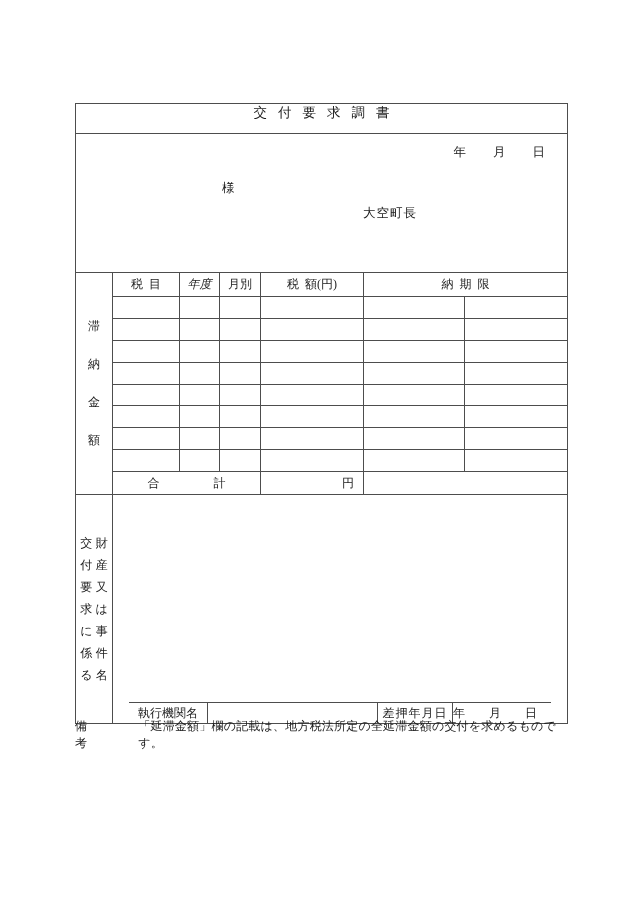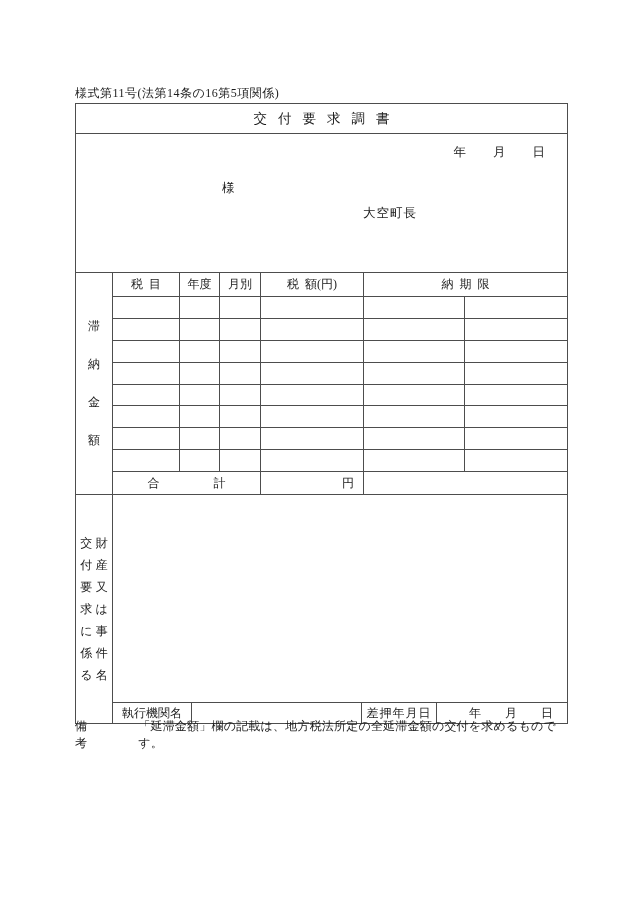--- a/index.html
+++ b/index.html
@@ -33,21 +33,21 @@
     flex-direction: column;
   }
   .bb { border-bottom: 1px solid #4d4d4d; }
   .bl { border-left: 1px solid #4d4d4d; }
   .bt { border-top: 1px solid #4d4d4d; }
 
   
   .title-row {
     height: 30px;
     display: flex;
-    align-items: center;
+    align-items: flex-start;
     justify-content: center;
     font-family: Liberation Mono, monospace;
   }
   .title-row .title {
     font-size: 13.5px;
     letter-spacing: 11px;
     padding-left: 11px;
     white-space: pre;
   }
 
@@ -93,21 +93,21 @@
     flex-direction: column;
     align-items: center;
     justify-content: center;
   }
   .side-cell.arrears-side { gap: 21px; }
   .grid-rows { flex: 1; display: flex; flex-direction: column; }
   .g-row { display: flex; align-items: stretch; height: 22px; }
   .g-row.header-row { height: 23px; }
   .g-row > div { display: flex; align-items: center; justify-content: center; white-space: pre; }
   .gc1 { width: 66px; }
-  .gc2 { width: 40px; }
+  .gc2 { width: 40px; font-style: italic; }
   .gc3 { width: 41px; }
   .gc4 { width: 103px; }
   .gc5 { width: 101px; }
   .gc6 { flex: 1; }
   .total-row { height: 23px; }
   .tc1 { width: 147px; display: flex; align-items: center; justify-content: center; gap: 54px; }
   .tc2 { width: 103px; display: flex; align-items: center; justify-content: flex-end !important; padding-right: 9px; }
   .tc3 { flex: 1; }
 
   
@@ -115,21 +115,21 @@
   .property-side {
     width: 37px;
     border-right: 1px solid #4d4d4d;
     display: flex;
     align-items: center;
     justify-content: center;
     gap: 3px;
   }
   .v-col { display: flex; flex-direction: column; gap: 10px; align-items: center; }
   .v-col span { line-height: 12px; font-size: 12px; }
-  .property-right { flex: 1; display: flex; flex-direction: column; }
+  .property-right { flex: 1; display: flex; flex-direction: column; align-items: center; }
   .property-blank { flex: 1; }
   .agency-row { height: 21px; display: flex; align-items: stretch; }
   .agency-row > div { display: flex; align-items: center; }
   .ag-c1 { width: 78px; justify-content: center; }
   .ag-c2 { width: 170px; }
   .ag-c3 { width: 75px; justify-content: center; letter-spacing: 1px; }
   .ag-c4 { flex: 1; justify-content: flex-end; padding-right: 14px; gap: 24px; }
 
   
   .remarks {
@@ -141,21 +141,20 @@
     font-size: 12px;
   }
   .remarks .remarks-label { letter-spacing: 1px; }
   .remarks .remarks-text { margin-left: 38px; letter-spacing: 0.2px; }
 </style>
 </head>
 <body>
 
 <div class="page">
 
-  <div class="form-number">様式第11号(法第14条の16第5項関係)</div>
 
   <div class="doc">
 
     <div class="title-row bb">
       <span class="title">交付要求調書</span>
     </div>
 
     <div class="intro bb">
       <div class="date-line">
         <span>年</span>

